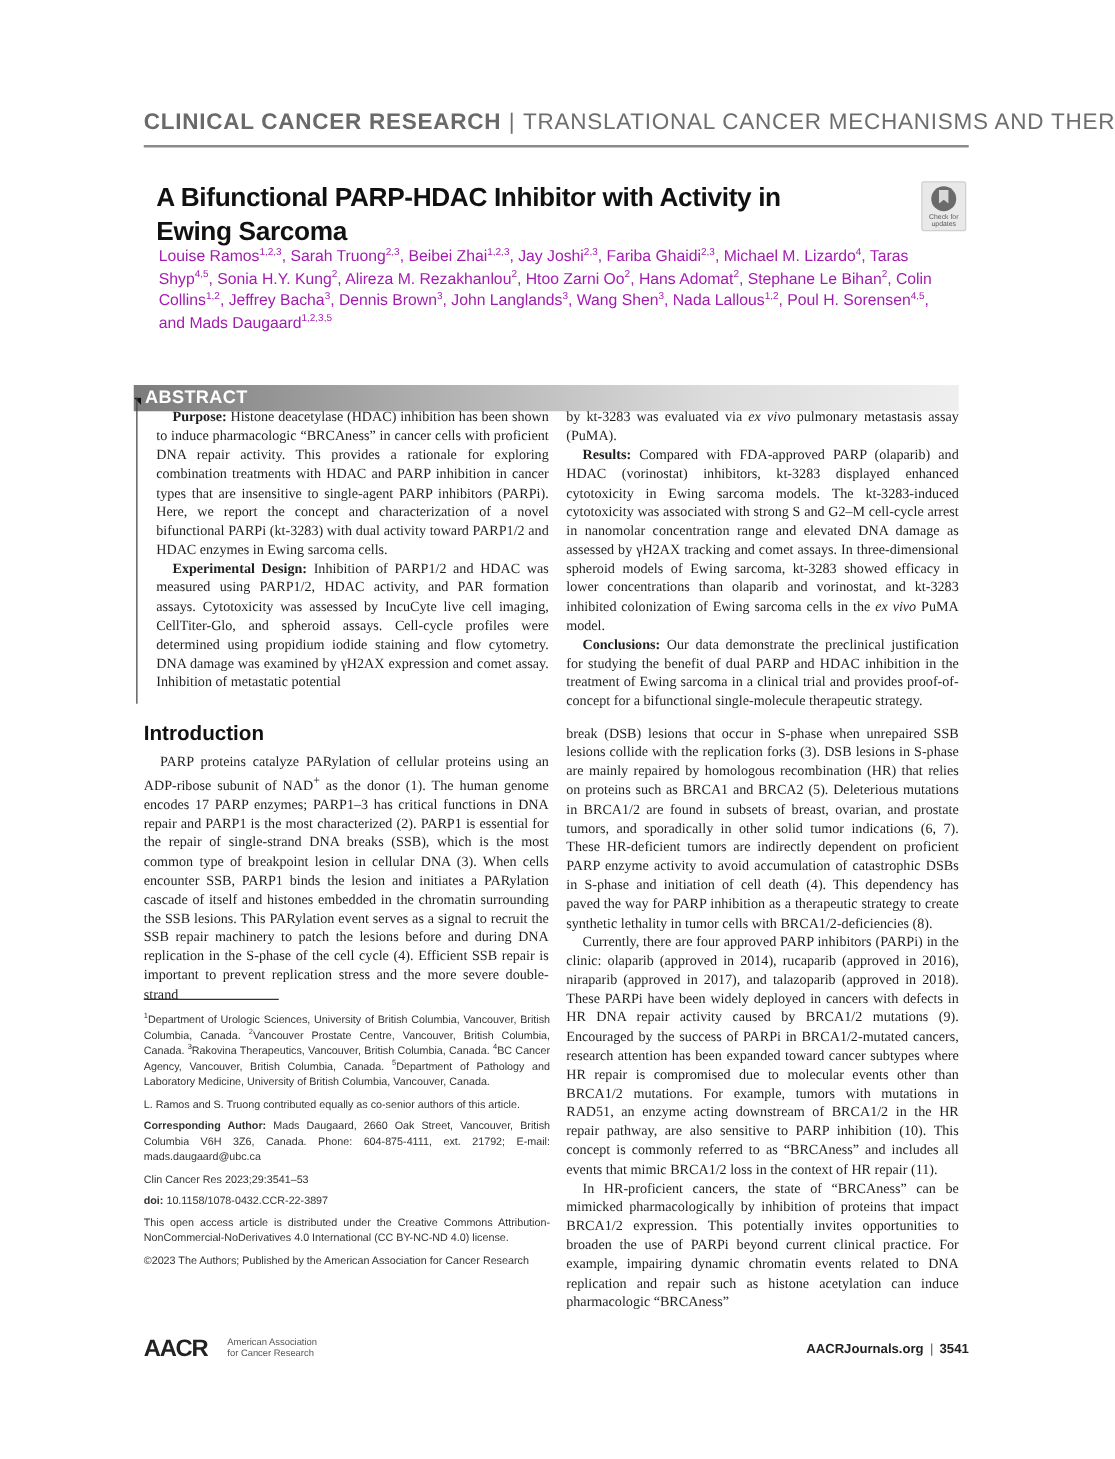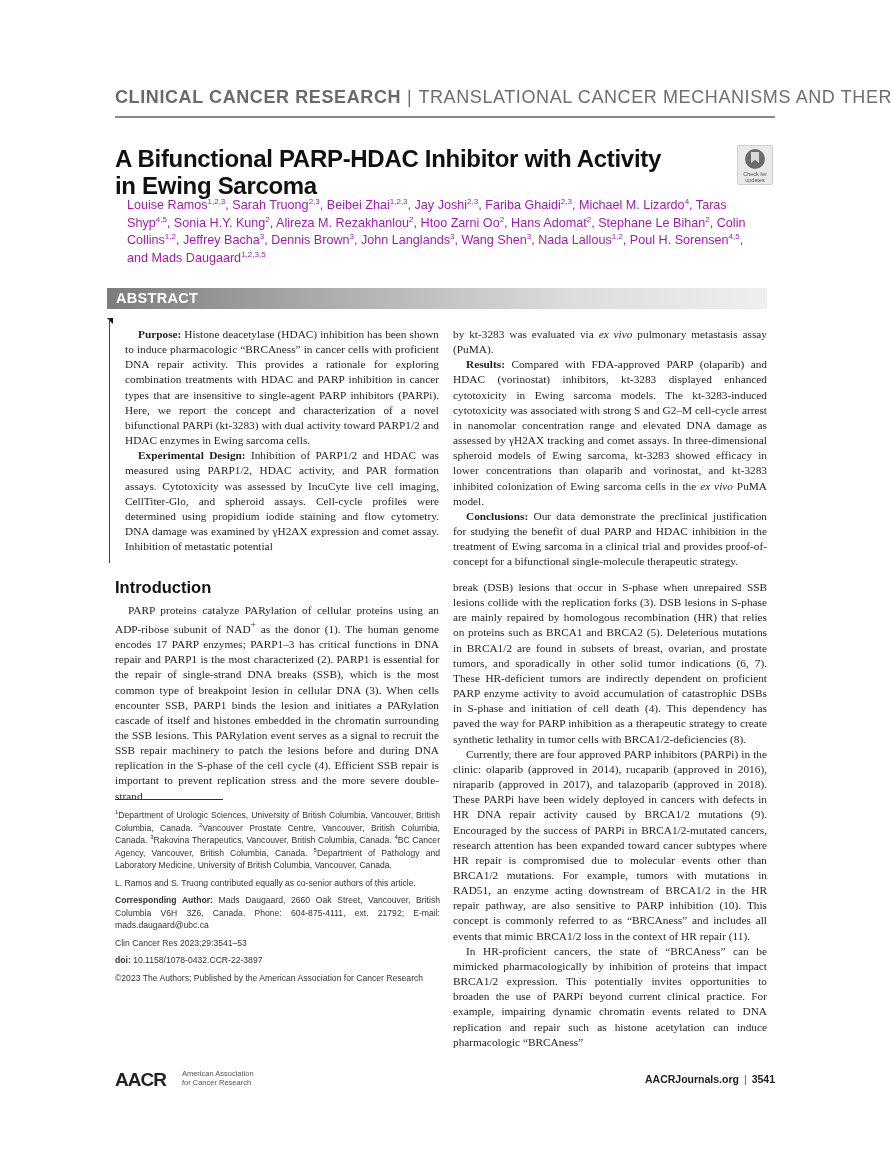--- a/index.html
+++ b/index.html
@@ -8,22 +8,22 @@
 
   .running-head {
     position: absolute; left: 115px; top: 87px; width: 660px;
     font-family: "Liberation Sans", sans-serif; font-size: 18px; letter-spacing: 0.6px;
     color: #6e6e6e; padding-bottom: 8px; border-bottom: 2px solid #8a8a8a; white-space: nowrap;
   }
   .running-head .journal { font-weight: bold; color: #6a6a6a; }
   .running-head .sep { margin: 0 6px; }
 
   .title {
-    position: absolute; left: 115px; top: 145px; width: 560px;
-    font-family: "Liberation Sans", sans-serif; font-weight: bold; font-size: 24px; line-height: 27px;
+    position: absolute; left: 125px; top: 145px; width: 560px;
+    font-family: "Liberation Sans", sans-serif; font-weight: bold; font-size: 21px; line-height: 27px;
     letter-spacing: -0.3px; color: #111;
   }
   .check-updates {
     position: absolute; left: 737px; top: 145px; width: 36px; height: 40px;
     background: #e9e9e9; border: 1px solid #cfcfcf; border-radius: 2px;
     display: flex; flex-direction: column; align-items: center; padding-top: 3px;
   }
   .check-updates .badge {
     width: 20px; height: 20px; border-radius: 50%; background: #6b6b6b; position: relative;
   }
@@ -35,21 +35,21 @@
     font-family: "Liberation Sans", sans-serif; font-size: 5.5px; line-height: 6px; color: #555; text-align: center; margin-top: 2px;
   }
 
   .authors {
     position: absolute; left: 127px; top: 197px; width: 640px;
     font-family: "Liberation Sans", sans-serif; font-size: 12.6px; line-height: 17.5px; color: #a21caf;
   }
   .authors sup { font-size: 8px; line-height: 0; }
 
   .abstract-bar {
-    position: absolute; left: 107px; top: 288px; width: 660px; height: 21px;
+    position: absolute; left: 107px; top: 308px; width: 660px; height: 21px;
     background: linear-gradient(to right, #7c7c7c 0%, #a8a8a8 30%, #dcdcdc 70%, #efefef 100%);
     font-family: "Liberation Sans", sans-serif; font-weight: bold; color: #fff; font-size: 14.5px;
     padding: 2px 0 0 9px; letter-spacing: 0.3px;
   }
   .abstract-corner {
     position: absolute; left: 107px; top: 318px; width: 6px; height: 6px;
     background: #111; clip-path: polygon(0 0,100% 0,100% 100%);
   }
   .abstract-rule {
     position: absolute; left: 109px; top: 318px; width: 1px; height: 245px; background: #444;
@@ -134,20 +134,21 @@
 </div>
 
 <div class="fn-rule"></div>
 
 <div class="footnotes">
   <div class="fn" id="affiliations"><sup>1</sup><span>Department of Urologic Sciences, University of British Columbia, Vancouver, British Columbia, Canada. </span><sup>2</sup><span>Vancouver Prostate Centre, Vancouver, British Columbia, Canada. </span><sup>3</sup><span>Rakovina Therapeutics, Vancouver, British Columbia, Canada. </span><sup>4</sup><span>BC Cancer Agency, Vancouver, British Columbia, Canada. </span><sup>5</sup><span>Department of Pathology and Laboratory Medicine, University of British Columbia, Vancouver, Canada.</span></div>
   <div class="fn">L. Ramos and S. Truong contributed equally as co-senior authors of this article.</div>
   <div class="fn"><b>Corresponding Author:</b> <span>Mads Daugaard, 2660 Oak Street, Vancouver, British Columbia V6H 3Z6, Canada. Phone: 604-875-4111, ext. 21792; E-mail: mads.daugaard@ubc.ca</span></div>
   <div class="fn">Clin Cancer Res 2023;29:3541–53</div>
   <div class="fn"><b>doi:</b> <span>10.1158/1078-0432.CCR-22-3897</span></div>
+  <div class="fn">This open access article is distributed under the Creative Commons Attribution-NonCommercial-NoDerivatives 4.0 International (CC BY-NC-ND 4.0) license.</div>
   <div class="fn">©2023 The Authors; Published by the American Association for Cancer Research</div>
 </div>
 
 <div class="footer-logo">
   <span class="mark">AACR</span>
   <span class="org">
     <div>American Association</div>
     <div>for Cancer Research</div>
   </span>
 </div>

